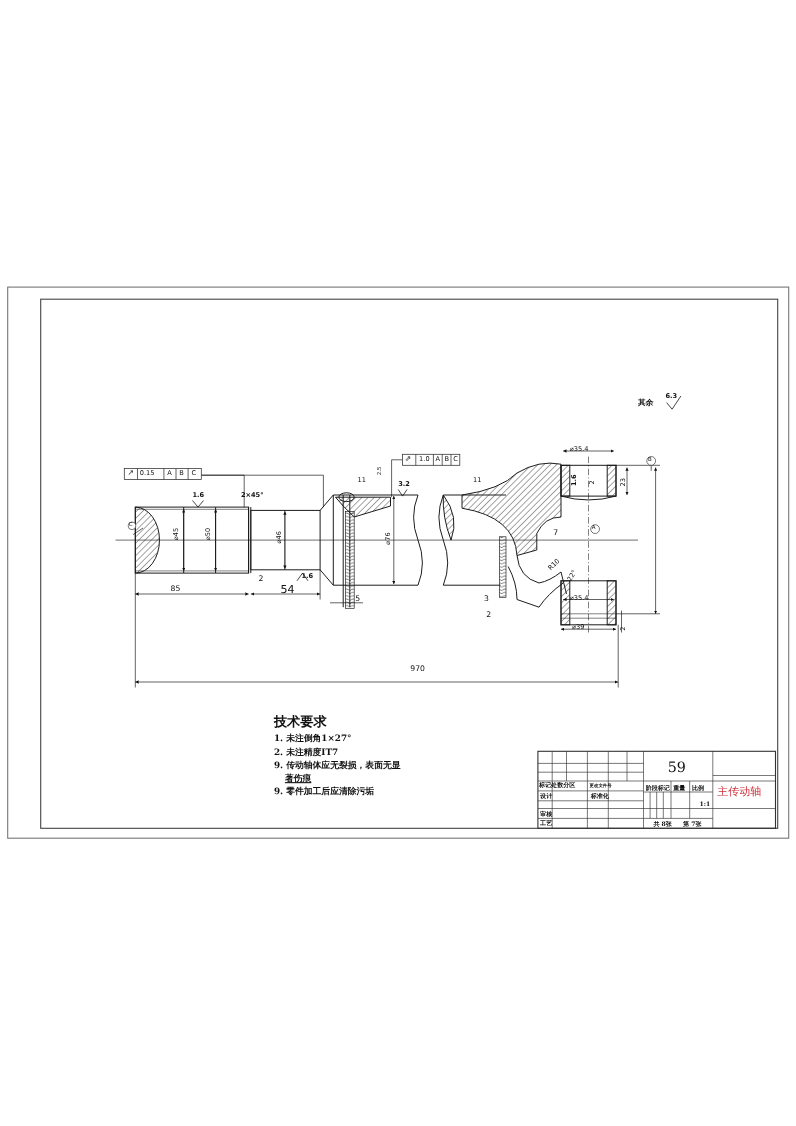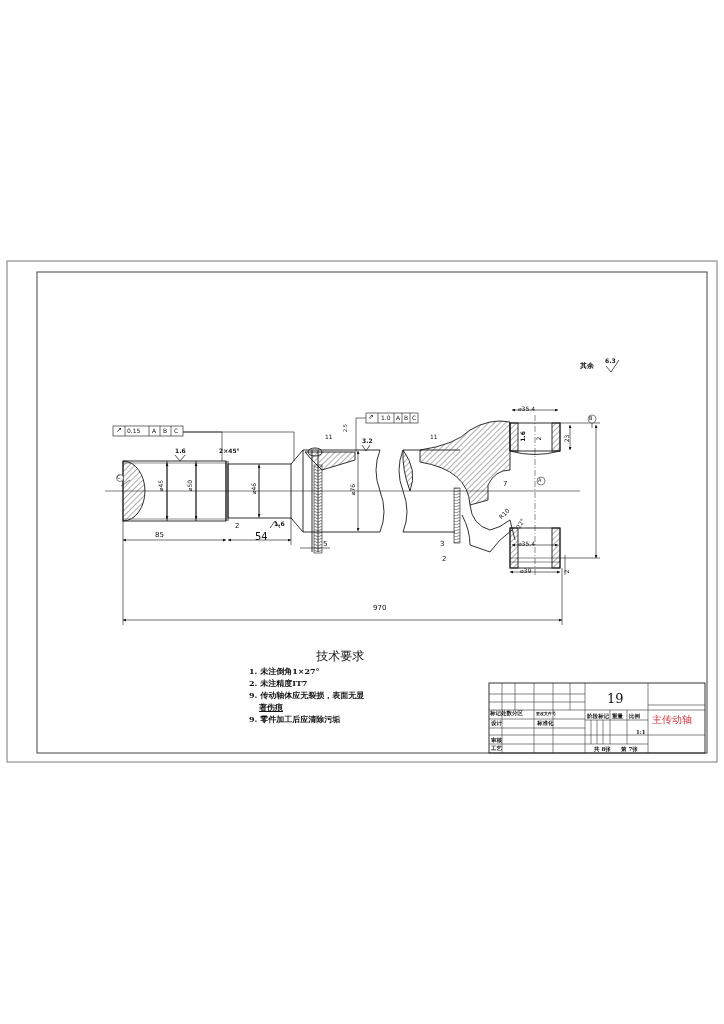--- a/index.html
+++ b/index.html
@@ -1,20 +1,20 @@
 <!DOCTYPE html>
 <html><head>
   <meta charset="utf-8">
   <style>
     html, body { margin: 0; padding: 0; background: #ffffff; }
     body { width: 724px; height: 1024px; position: relative; overflow: hidden;
            font-family: "DejaVu Sans", sans-serif; }
     #sheet { position: absolute; left: 0; top: 0; width: 724px; height: 1024px; }
     .lbl { position: absolute; color: #111; white-space: nowrap; }
-    .tech-title { font-family: "DejaVu Serif", serif; font-size: 12px; font-weight: normal; text-align: right; }
+    .tech-title { font-family: "DejaVu Serif", serif; font-size: 12px; font-weight: bold; }
     .tech-line { font-family: "DejaVu Serif", serif; font-size: 8px; font-weight: bold; line-height: 12px; }
     .tb-text { font-family: "DejaVu Serif", serif; font-size: 5.5px; font-weight: bold; color: #111; }
     .material { font-family: "DejaVu Serif", serif; font-size: 13px; color: #111; }
     .drawing-name { font-family: "DejaVu Serif", serif; font-size: 10px; color: #d0303a; }
   </style>
 </head>
 <body>
 
 <svg id="sheet" width="724" height="1024" viewBox="0 0 724 1024" xmlns="http://www.w3.org/2000/svg">
   <defs>
@@ -228,20 +228,20 @@
   <div class="tech-line" style="padding-left:10px;text-decoration:underline;">   著伤痕</div>
   <div class="tech-line">9. 零件加工后应清除污垢</div>
 </div>
 
 <span class="lbl tb-text" style="left:490px;top:710px;">标记处数分区</span>
 <span class="lbl tb-text" style="left:536px;top:711px;font-size:4px;">更改文件号</span>
 <span class="lbl tb-text" style="left:491px;top:720px;">设计</span>
 <span class="lbl tb-text" style="left:537px;top:720px;">标准化</span>
 <span class="lbl tb-text" style="left:491px;top:737px;">审核</span>
 <span class="lbl tb-text" style="left:491px;top:745px;">工艺</span>
-<span class="lbl material" style="left:607px;top:691px;">19</span>
+<span class="lbl material" style="left:607px;top:691px;">59</span>
 <span class="lbl tb-text" style="left:587px;top:713px;">阶段标记</span>
 <span class="lbl tb-text" style="left:612px;top:713px;">重量</span>
 <span class="lbl tb-text" style="left:629px;top:713px;">比例</span>
 <span class="lbl tb-text" style="left:636px;top:729px;">1:1</span>
 <span class="lbl tb-text" style="left:594px;top:746px;">共 8张</span>
 <span class="lbl tb-text" style="left:621px;top:746px;">第 7张</span>
 <span class="lbl drawing-name" style="left:652px;top:713px;">主传动轴</span>
 
 </body></html>

